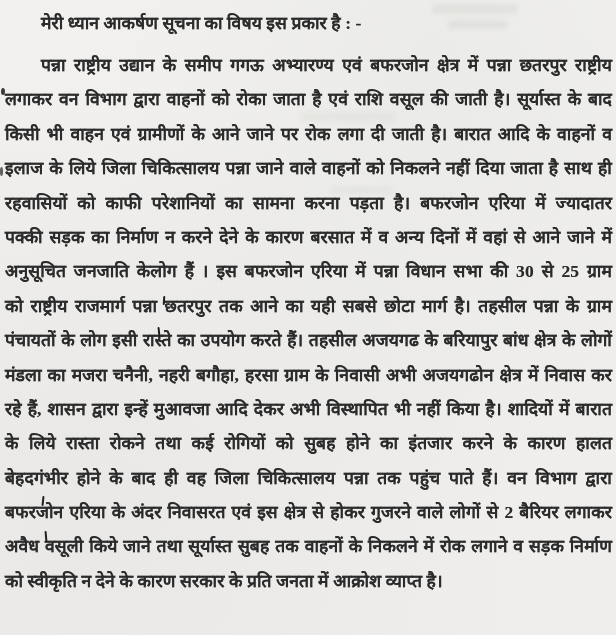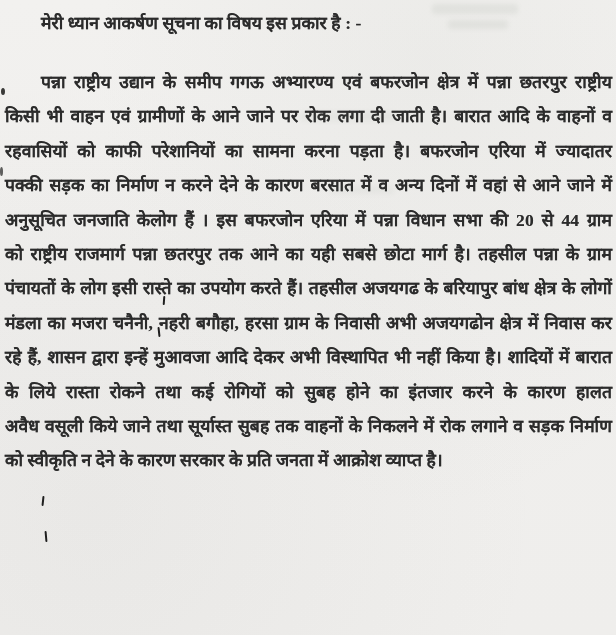--- a/index.html
+++ b/index.html
@@ -31,21 +31,21 @@
     letter-spacing: 0.1px;
     text-shadow: 0 0 0.5px rgba(43,43,43,0.55);
     white-space: normal;
   }
   .heading {
     text-align: left;
     text-align-last: left;
     padding-left: 36px;
     height: 32px;
     line-height: 32px;
-    margin-bottom: 26px;
+    margin-bottom: 9px;
   }
   .indent { padding-left: 36px; font-family: Liberation Serif, serif; }
   .last { text-align-last: left; font-family: Liberation Serif, serif; }
 
   
   .caret-mark {
     position: absolute;
     width: 2px;
     background: #1f1f1f;
     border-radius: 1px;
@@ -76,29 +76,33 @@
   .speck-2 { left: 0px; top: 167px; width: 3px; height: 9px; opacity: 0.8; }
 </style>
 </head>
 <body>
 
 <div class="page">
 
   <div class="line heading">मेरी ध्यान आकर्षण सूचना का विषय इस प्रकार है : -</div>
 
   <div class="line indent">पन्ना राष्ट्रीय उद्यान के समीप गगऊ अभ्यारण्य एवं बफरजोन क्षेत्र में पन्ना छतरपुर राष्ट्रीय</div>
+  <div class="line">लगाकर वन विभाग द्वारा वाहनों को रोका जाता है एवं राशि वसूल की जाती है। सूर्यास्त के बाद</div>
   <div class="line">किसी भी वाहन एवं ग्रामीणों के आने जाने पर रोक लगा दी जाती है। बारात आदि के वाहनों व</div>
+  <div class="line">इलाज के लिये जिला चिकित्सालय पन्ना जाने वाले वाहनों को निकलने नहीं दिया जाता है साथ ही</div>
   <div class="line">रहवासियों को काफी परेशानियों का सामना करना पड़ता है। बफरजोन एरिया में ज्यादातर</div>
   <div class="line">पक्की सड़क का निर्माण न करने देने के कारण बरसात में व अन्य दिनों में वहां से आने जाने में</div>
-  <div class="line">अनुसूचित जनजाति केलोग हैं । इस बफरजोन एरिया में पन्ना विधान सभा की 20 से 44 ग्राम</div>
+  <div class="line">अनुसूचित जनजाति केलोग हैं । इस बफरजोन एरिया में पन्ना विधान सभा की 30 से 25 ग्राम</div>
   <div class="line">को राष्ट्रीय राजमार्ग पन्ना छतरपुर तक आने का यही सबसे छोटा मार्ग है। तहसील पन्ना के ग्राम</div>
   <div class="line">पंचायतों के लोग इसी रास्ते का उपयोग करते हैं। तहसील अजयगढ के बरियापुर बांध क्षेत्र के लोगों</div>
   <div class="line">मंडला का मजरा चनैनी, नहरी बगौहा, हरसा ग्राम के निवासी अभी अजयगढोन क्षेत्र में निवास कर</div>
   <div class="line">रहे हैं, शासन द्वारा इन्हें मुआवजा आदि देकर अभी विस्थापित भी नहीं किया है। शादियों में बारात</div>
   <div class="line">के लिये रास्ता रोकने तथा कई रोगियों को सुबह होने का इंतजार करने के कारण हालत</div>
+  <div class="line">बेहदगंभीर होने के बाद ही वह जिला चिकित्सालय पन्ना तक पहुंच पाते हैं। वन विभाग द्वारा</div>
+  <div class="line">बफरजोन एरिया के अंदर निवासरत एवं इस क्षेत्र से होकर गुजरने वाले लोगों से 2 बैरियर लगाकर</div>
   <div class="line">अवैध वसूली किये जाने तथा सूर्यास्त सुबह तक वाहनों के निकलने में रोक लगाने व सड़क निर्माण</div>
   <div class="line last">को स्वीकृति न देने के कारण सरकार के प्रति जनता में आक्रोश व्याप्त है।</div>
 
   <div class="caret-mark caret-a-top"></div>
   <div class="caret-mark caret-a-bottom"></div>
   <div class="caret-mark caret-b-top"></div>
   <div class="caret-mark caret-b-bottom"></div>
 
   <div class="showthrough st-1"></div>
   <div class="showthrough st-2"></div>

